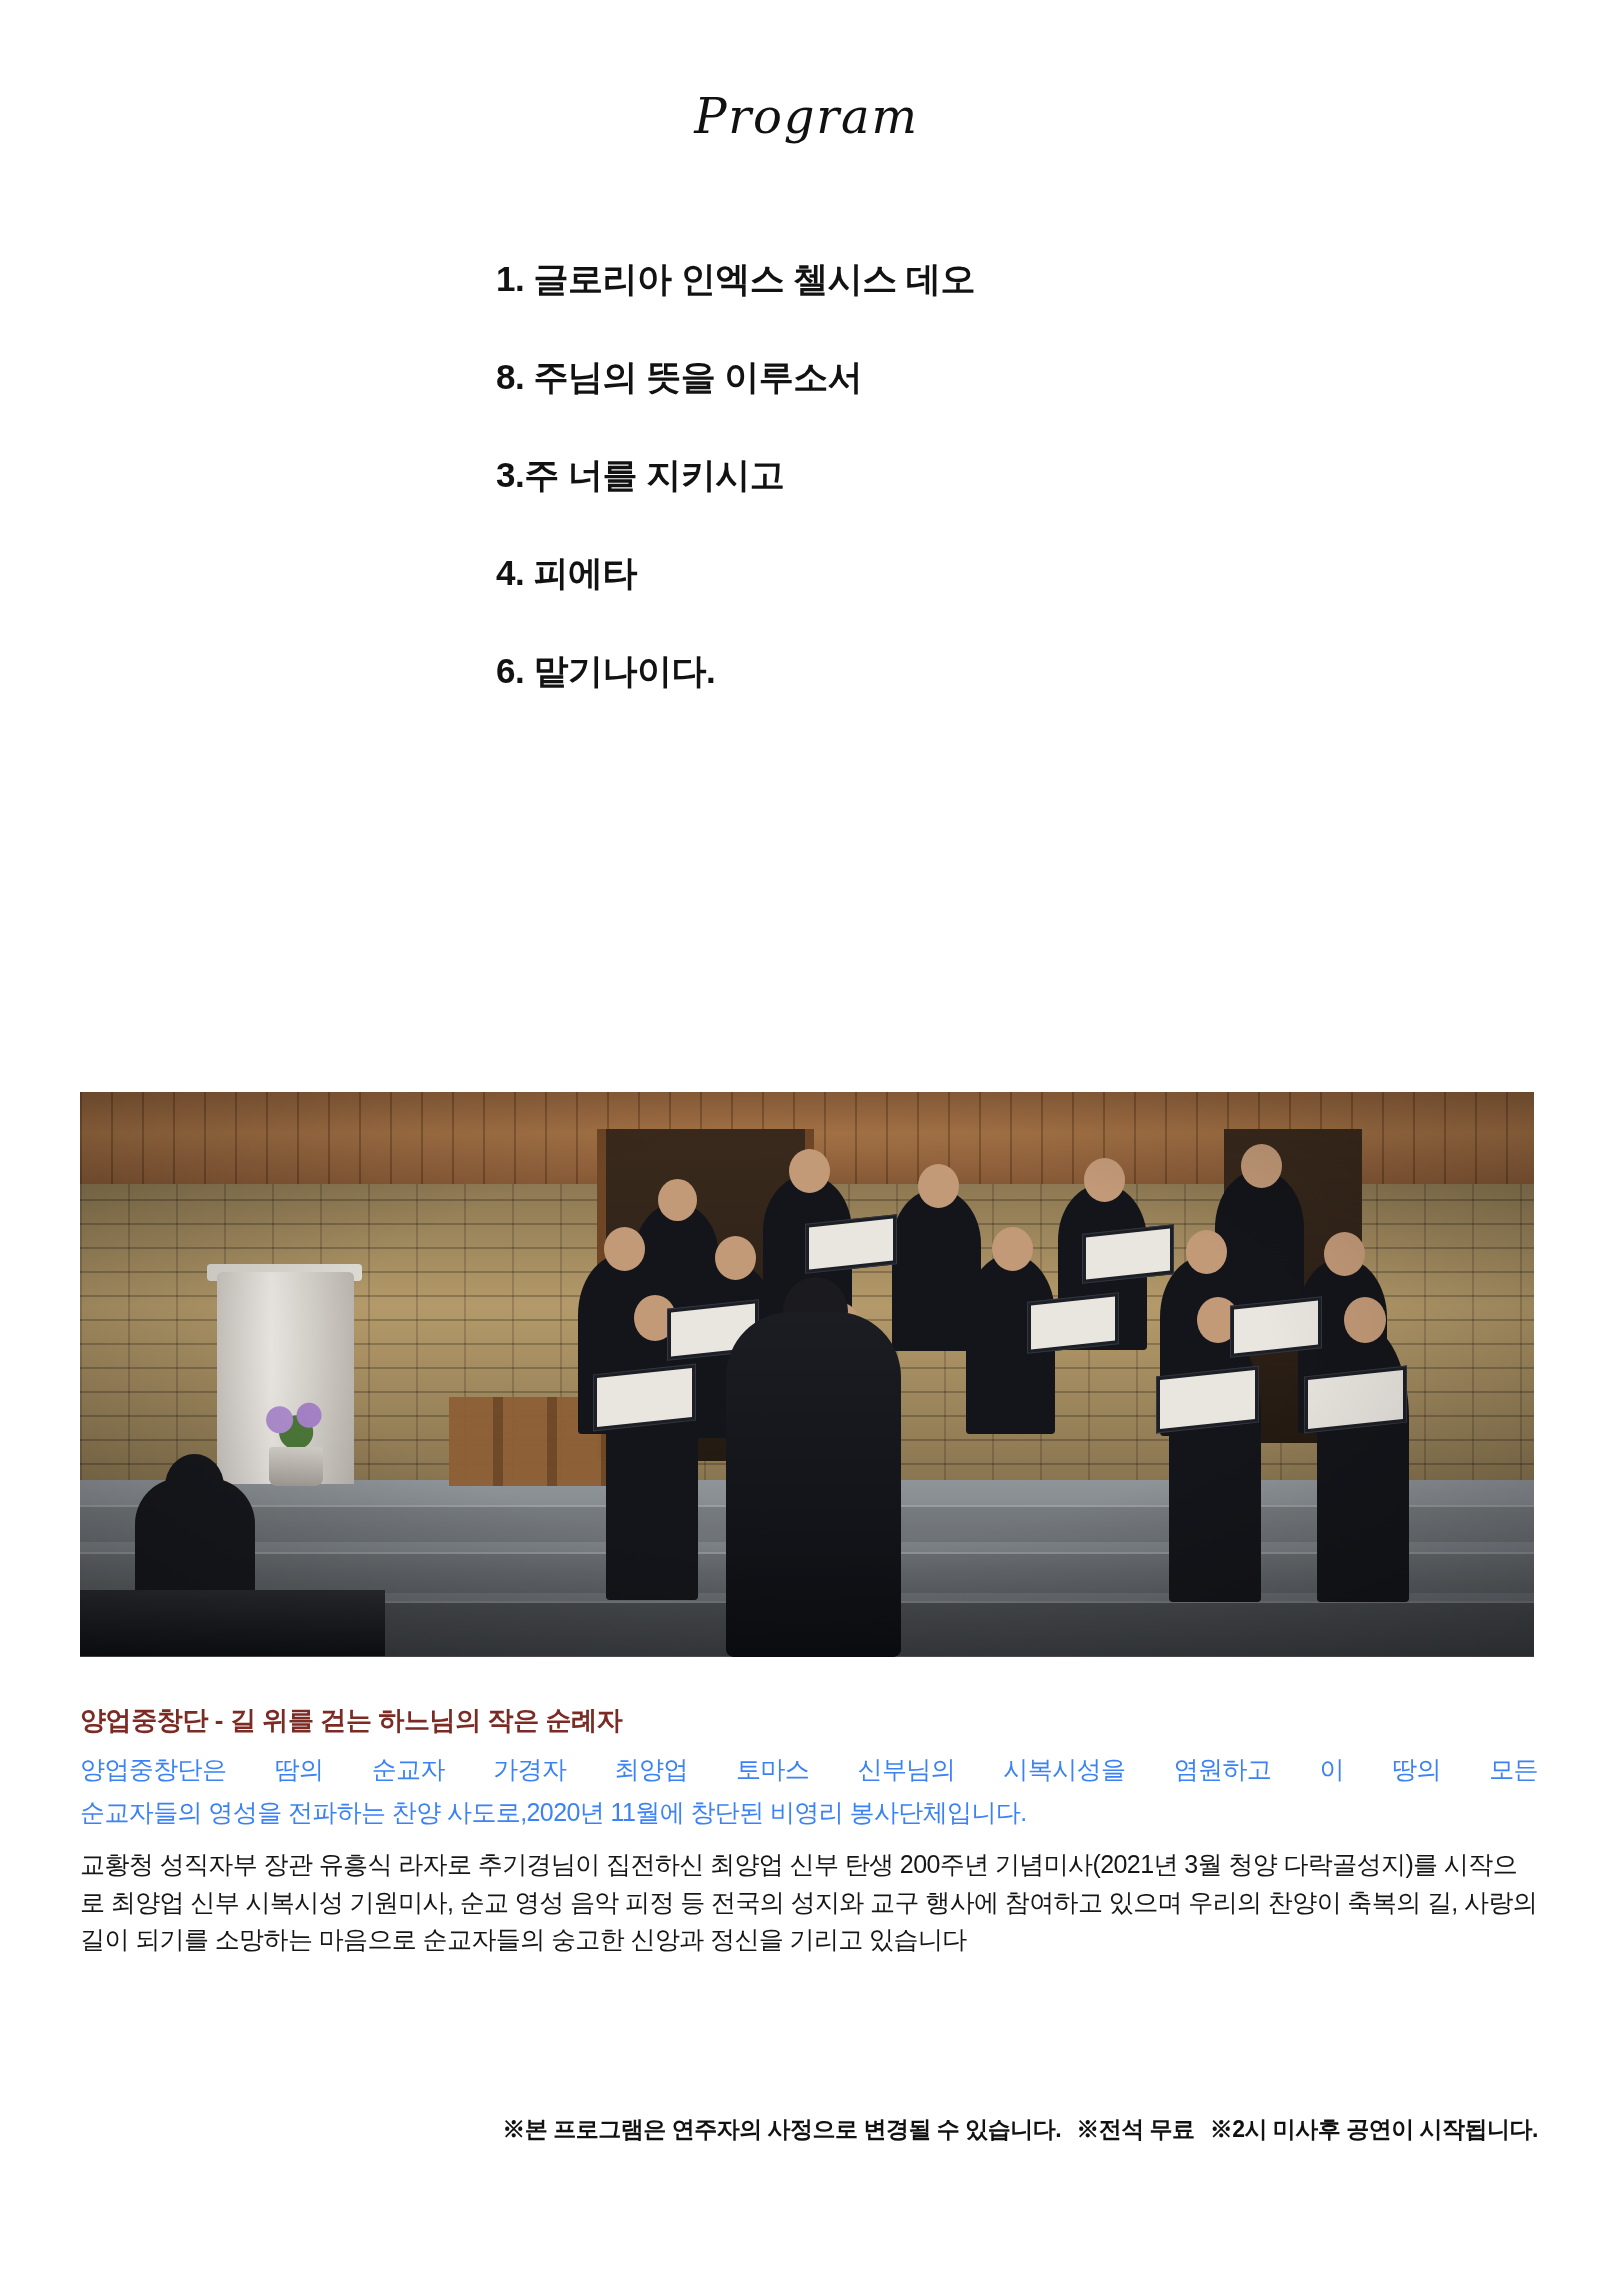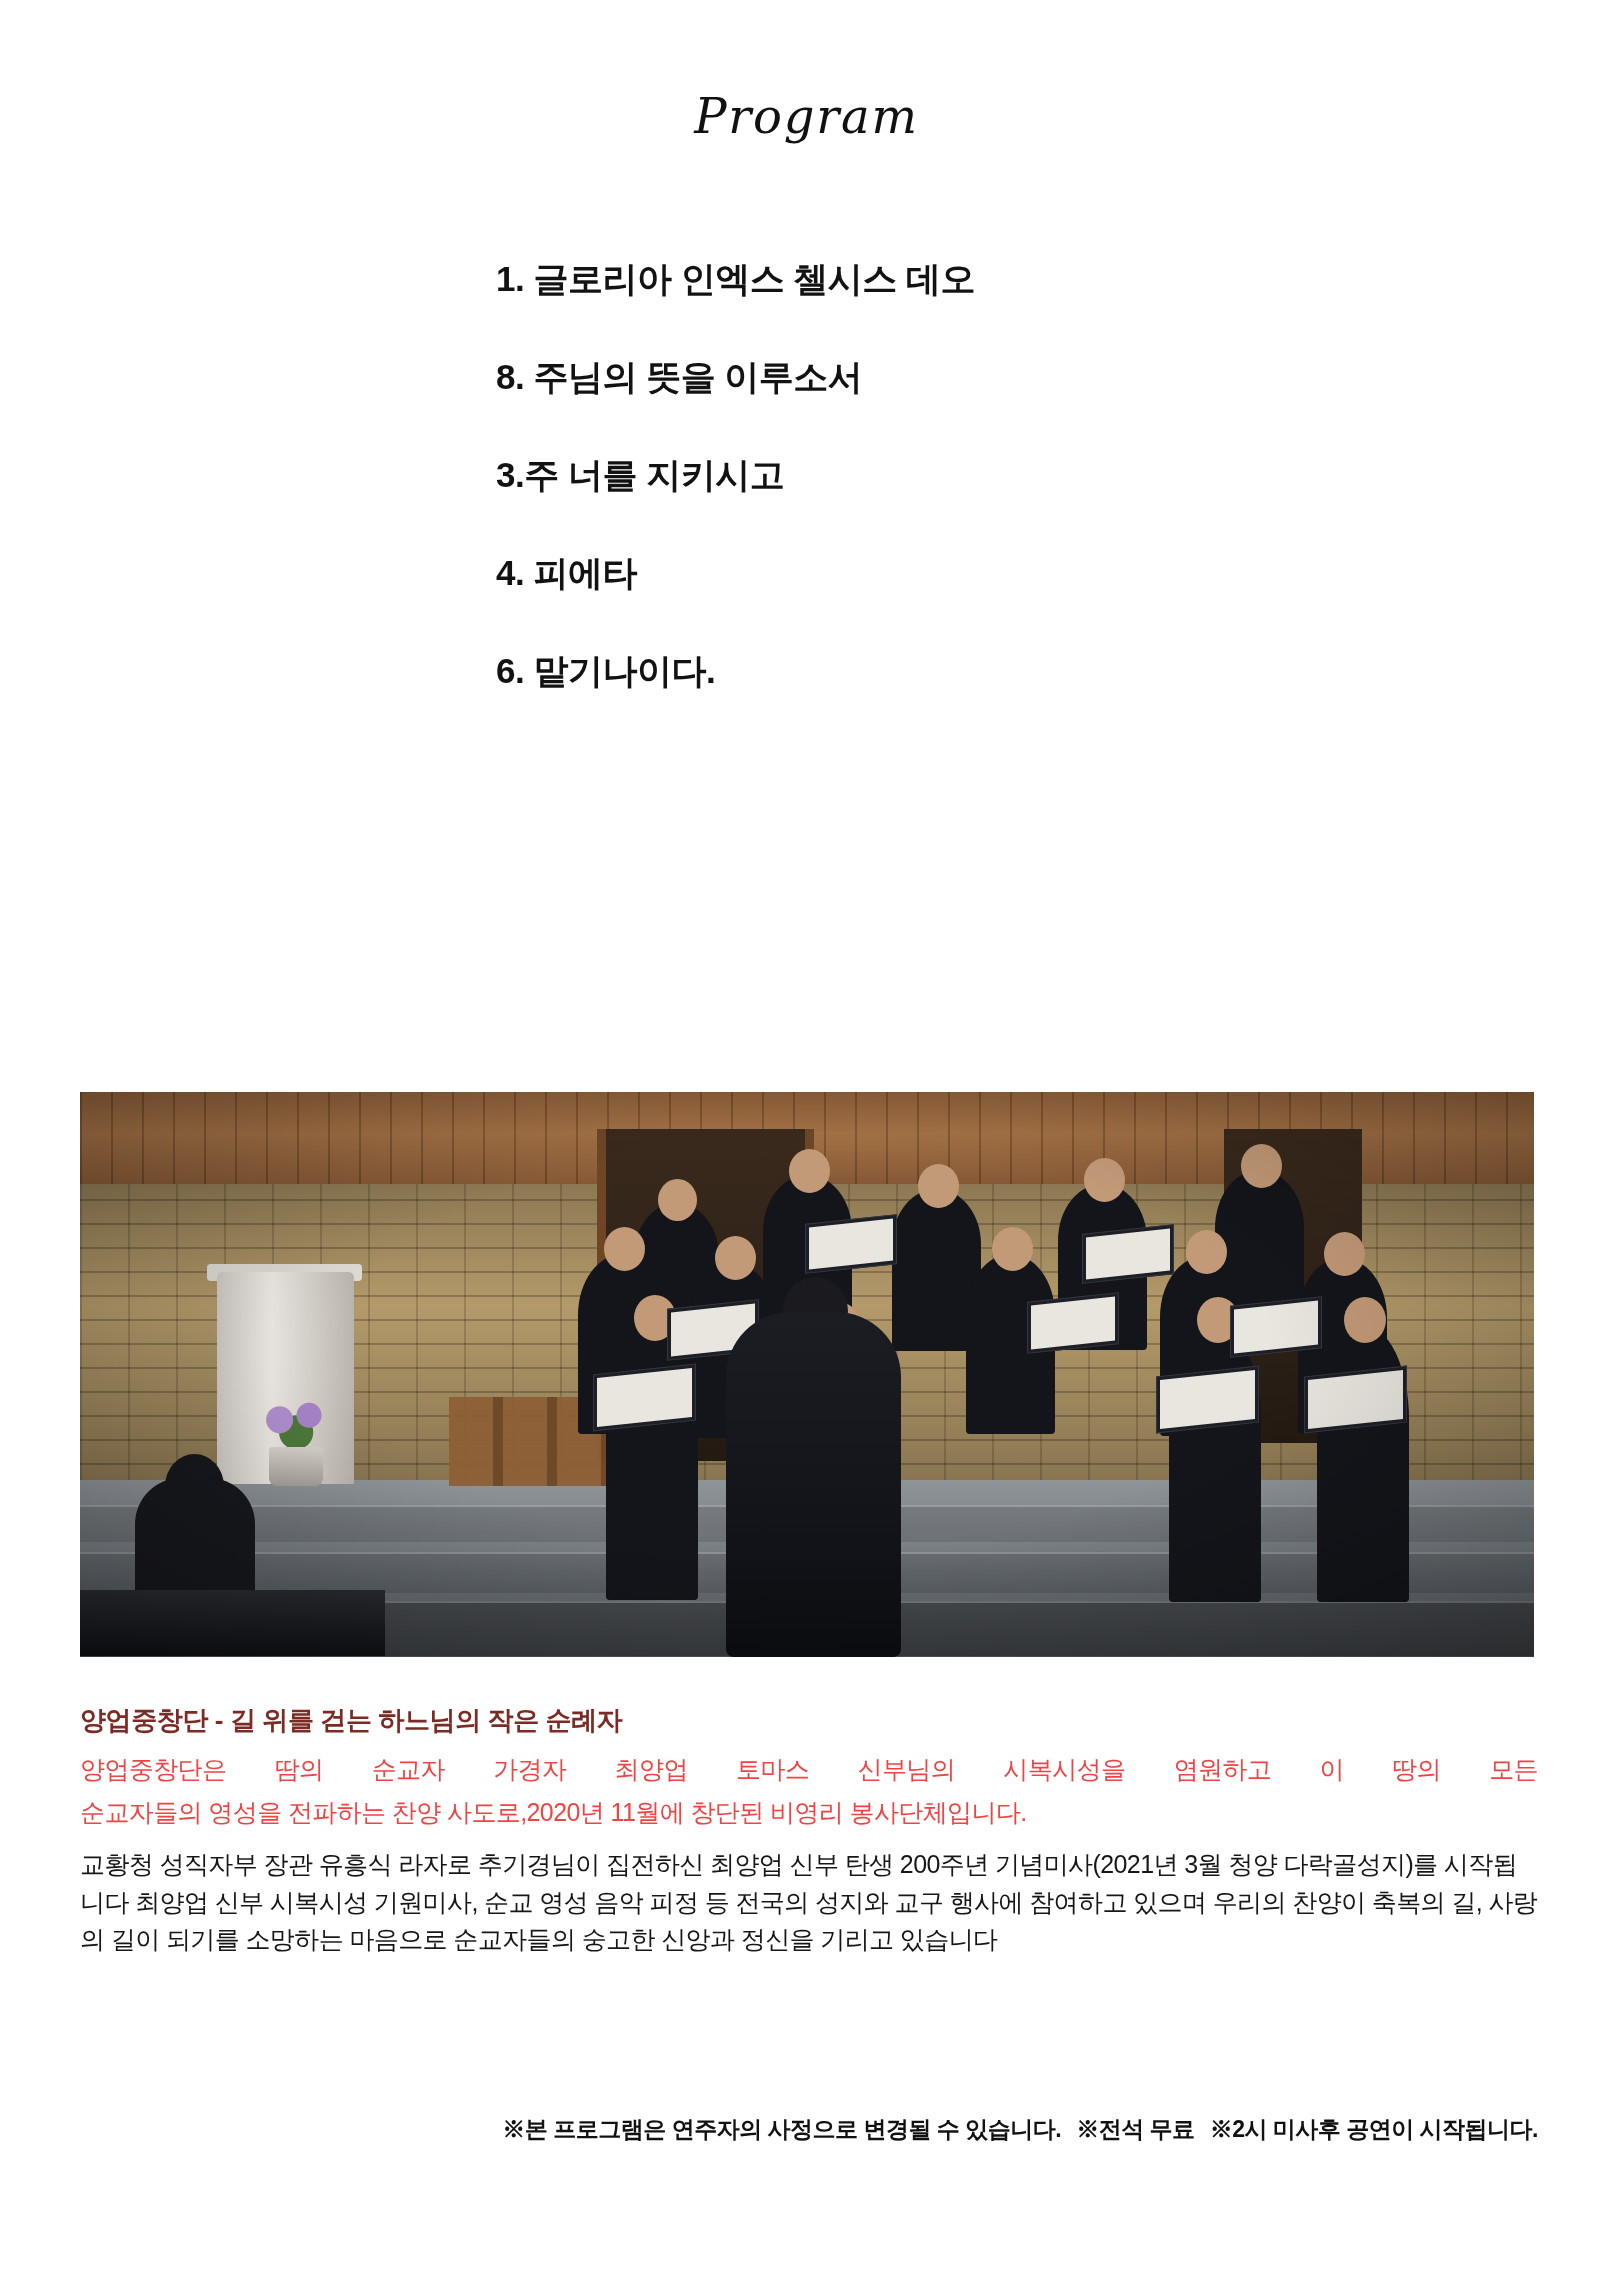--- a/index.html
+++ b/index.html
@@ -210,21 +210,21 @@
     color: #7b2b24;
     font-size: 26px;
     font-weight: bold;
     margin: 0 0 13px 0;
     letter-spacing: -0.4px;
   }
   .caption-p {
     font-size: 25px;
     line-height: 1.5;
     margin: 0 0 5.5px 0;
-    color: #ef4444;
+    color: #3b82f6;
     text-align: justify;
     letter-spacing: -0.6px;
   }
   .caption-p.just { text-align: justify; text-align-last: justify; }
   .caption-p2 {
     font-size: 25px;
     line-height: 1.5;
     margin: 14.8px 0 0 0;
     color: #161616;
     letter-spacing: -0.6px;
@@ -345,21 +345,21 @@
       <div class="piano"></div>
 
       <div class="photo-vignette"></div>
     </div>
   </div>
 
   <div class="caption-area">
     <div class="caption-heading">양업중창단 - 길 위를 걷는 하느님의 작은 순례자</div>
     <p class="caption-p just">양업중창단은 땀의 순교자 가경자 최양업 토마스 신부님의 시복시성을 염원하고 이 땅의 모든</p>
     <p class="caption-p">순교자들의 영성을 전파하는 찬양 사도로,2020년 11월에 창단된 비영리 봉사단체입니다.</p>
-    <p class="caption-p2">교황청 성직자부 장관 유흥식 라자로 추기경님이 집전하신 최양업 신부 탄생 200주년 기념미사(2021년 3월 청양 다락골성지)를 시작됩니다 최양업 신부 시복시성 기원미사, 순교 영성 음악 피정 등 전국의 성지와 교구 행사에 참여하고 있으며 우리의 찬양이 축복의 길, 사랑의 길이 되기를 소망하는 마음으로 순교자들의 숭고한 신앙과 정신을 기리고 있습니다</p>
+    <p class="caption-p2">교황청 성직자부 장관 유흥식 라자로 추기경님이 집전하신 최양업 신부 탄생 200주년 기념미사(2021년 3월 청양 다락골성지)를 시작으로 최양업 신부 시복시성 기원미사, 순교 영성 음악 피정 등 전국의 성지와 교구 행사에 참여하고 있으며 우리의 찬양이 축복의 길, 사랑의 길이 되기를 소망하는 마음으로 순교자들의 숭고한 신앙과 정신을 기리고 있습니다</p>
   </div>
 
   <div class="footnote">
     <span>※본 프로그램은 연주자의 사정으로 변경될 수 있습니다.</span>
     <span>※전석 무료</span>
     <span>※2시 미사후 공연이 시작됩니다.</span>
   </div>
 
 </div>
 

